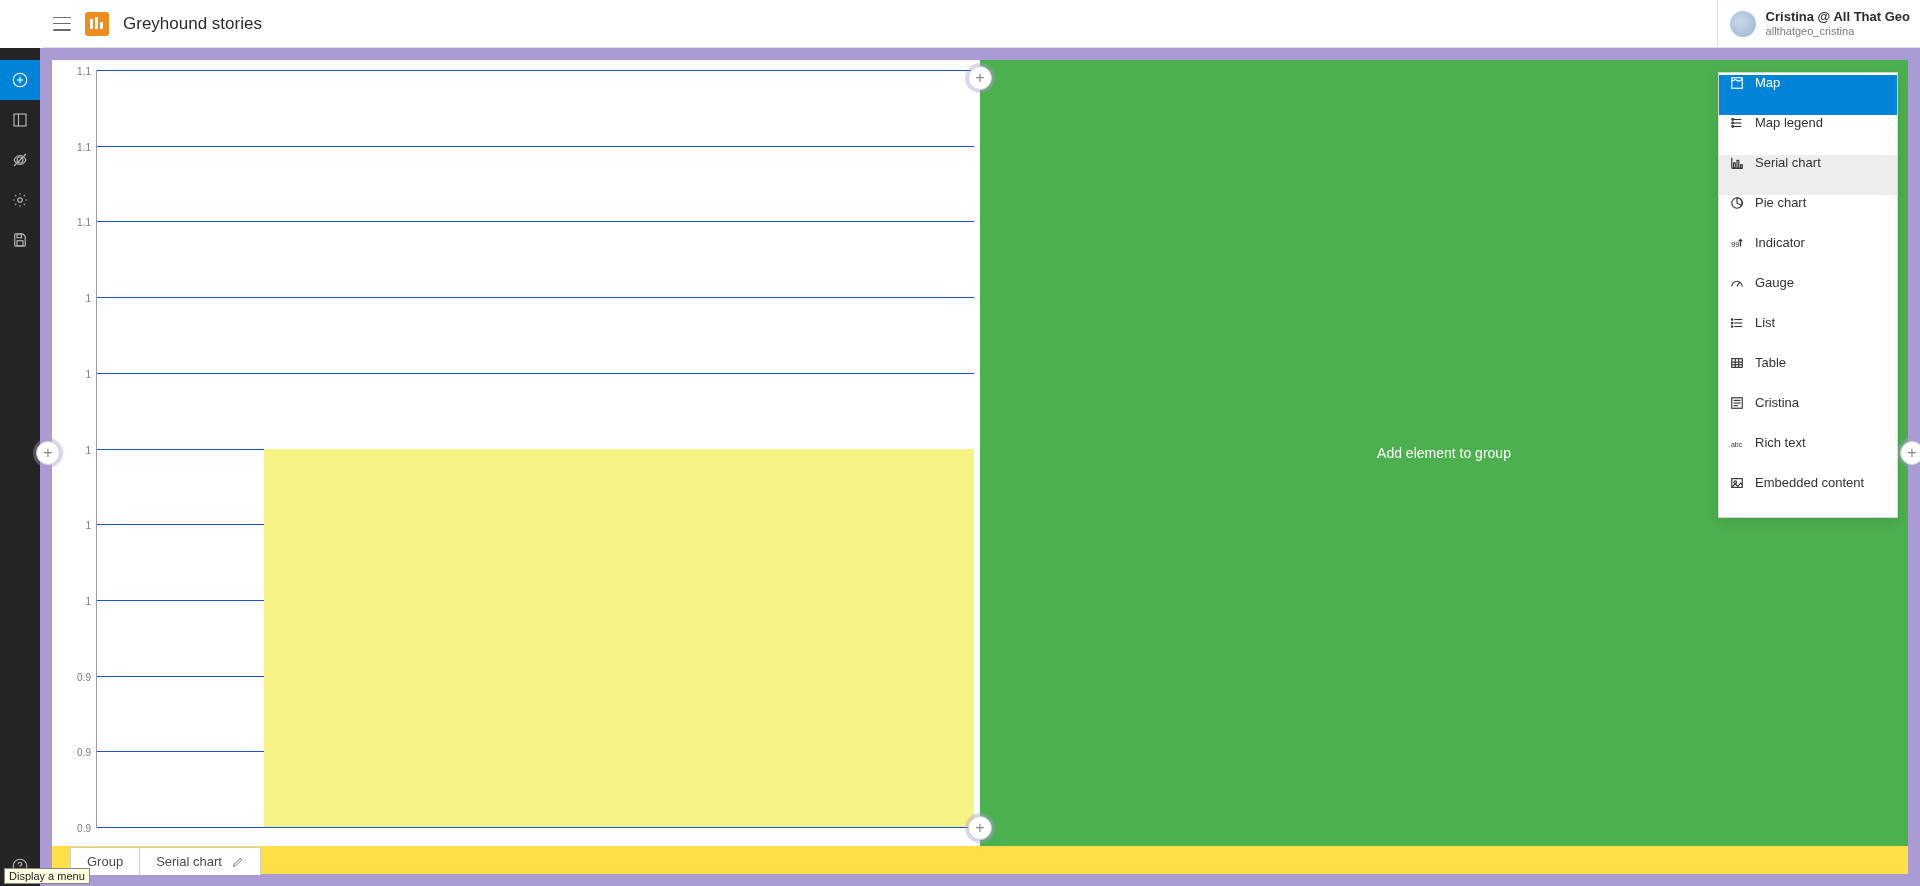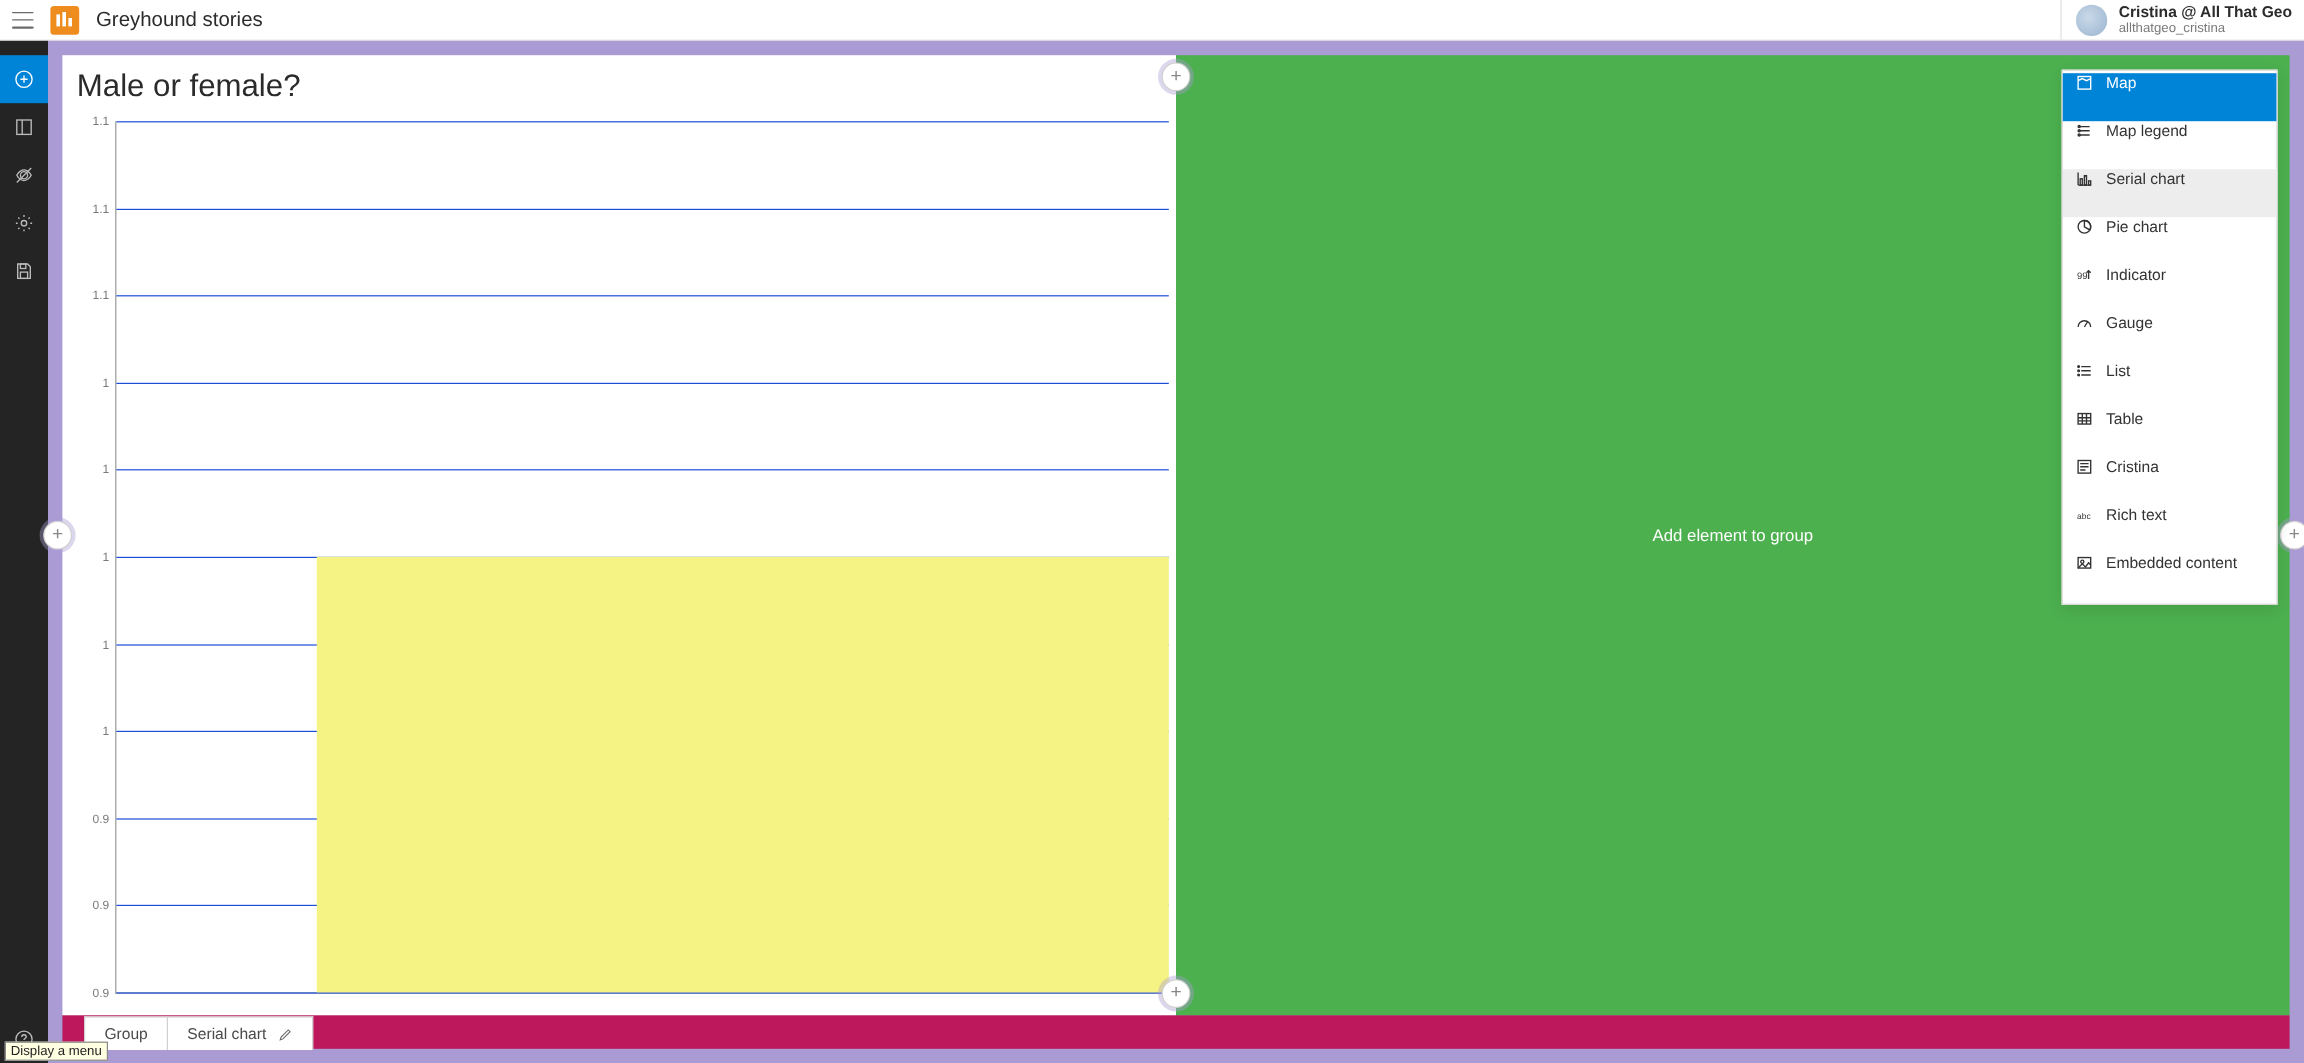--- a/index.html
+++ b/index.html
@@ -1,26 +1,27 @@
 <!DOCTYPE html>
 <html><head>
 <meta charset="utf-8">
 <style>
   * { box-sizing: border-box; margin: 0; padding: 0; font-family: "Avenir Next", "Segoe UI", Arial, sans-serif; }
   html, body { width: 100%; height: 100%; background: #fff; }
   body { display: flex; flex-direction: column; }
 
   
   .topbar {
-    height: 34px;
+    height: 48px;
     display: flex;
     align-items: center;
     padding: 0 10px;
     border-bottom: 1px solid #e0e0e0;
     background: #fff;
+    margin-left: 43px;
   }
   .hamburger {
     width: 18px; height: 14px;
     display: flex; flex-direction: column; justify-content: space-between;
     margin-right: 14px;
     cursor: pointer;
   }
   .hamburger span { height: 1.5px; background: #6b6b6b; border-radius: 1px; }
   .logo {
     width: 24px; height: 24px;
@@ -202,21 +203,21 @@
   .dd-icon {
     width: 16px; height: 16px; margin-right: 10px;
     display: flex; align-items: center; justify-content: center;
   }
   .dd-icon svg { width: 14px; height: 14px; stroke: currentColor; fill: none; stroke-width: 1.3; }
   .dd-item.selected .dd-icon svg { stroke: #fff; }
 
   
   .bottom-bar {
     height: 28px;
-    background: #be185d;
+    background: #fde047;
     display: flex;
     align-items: stretch;
     padding-left: 18px;
   }
   .tab {
     background: #fff;
     padding: 0 16px;
     display: flex; align-items: center;
     font-size: 13px;
     color: #4a4a4a;
@@ -305,21 +306,20 @@
         </svg>
     </div>
     <div class="tooltip">Display a menu</div>
   </div>
 
   <div class="canvas-wrap">
     <div class="canvas-inner">
       <div class="panels-row">
 
         <div class="chart-panel">
-          <div class="chart-title">Male or female?</div>
           <div class="chart-area">
             <div class="chart-axis" id="chart-axis">
 
             <div class="gridline" style="top: 0%;">
                   <div class="tick-label">1.1</div>
                 </div>
                 <div class="gridline" style="top: 10%;">
                   <div class="tick-label">1.1</div>
                 </div>
                 <div class="gridline" style="top: 20%;">

